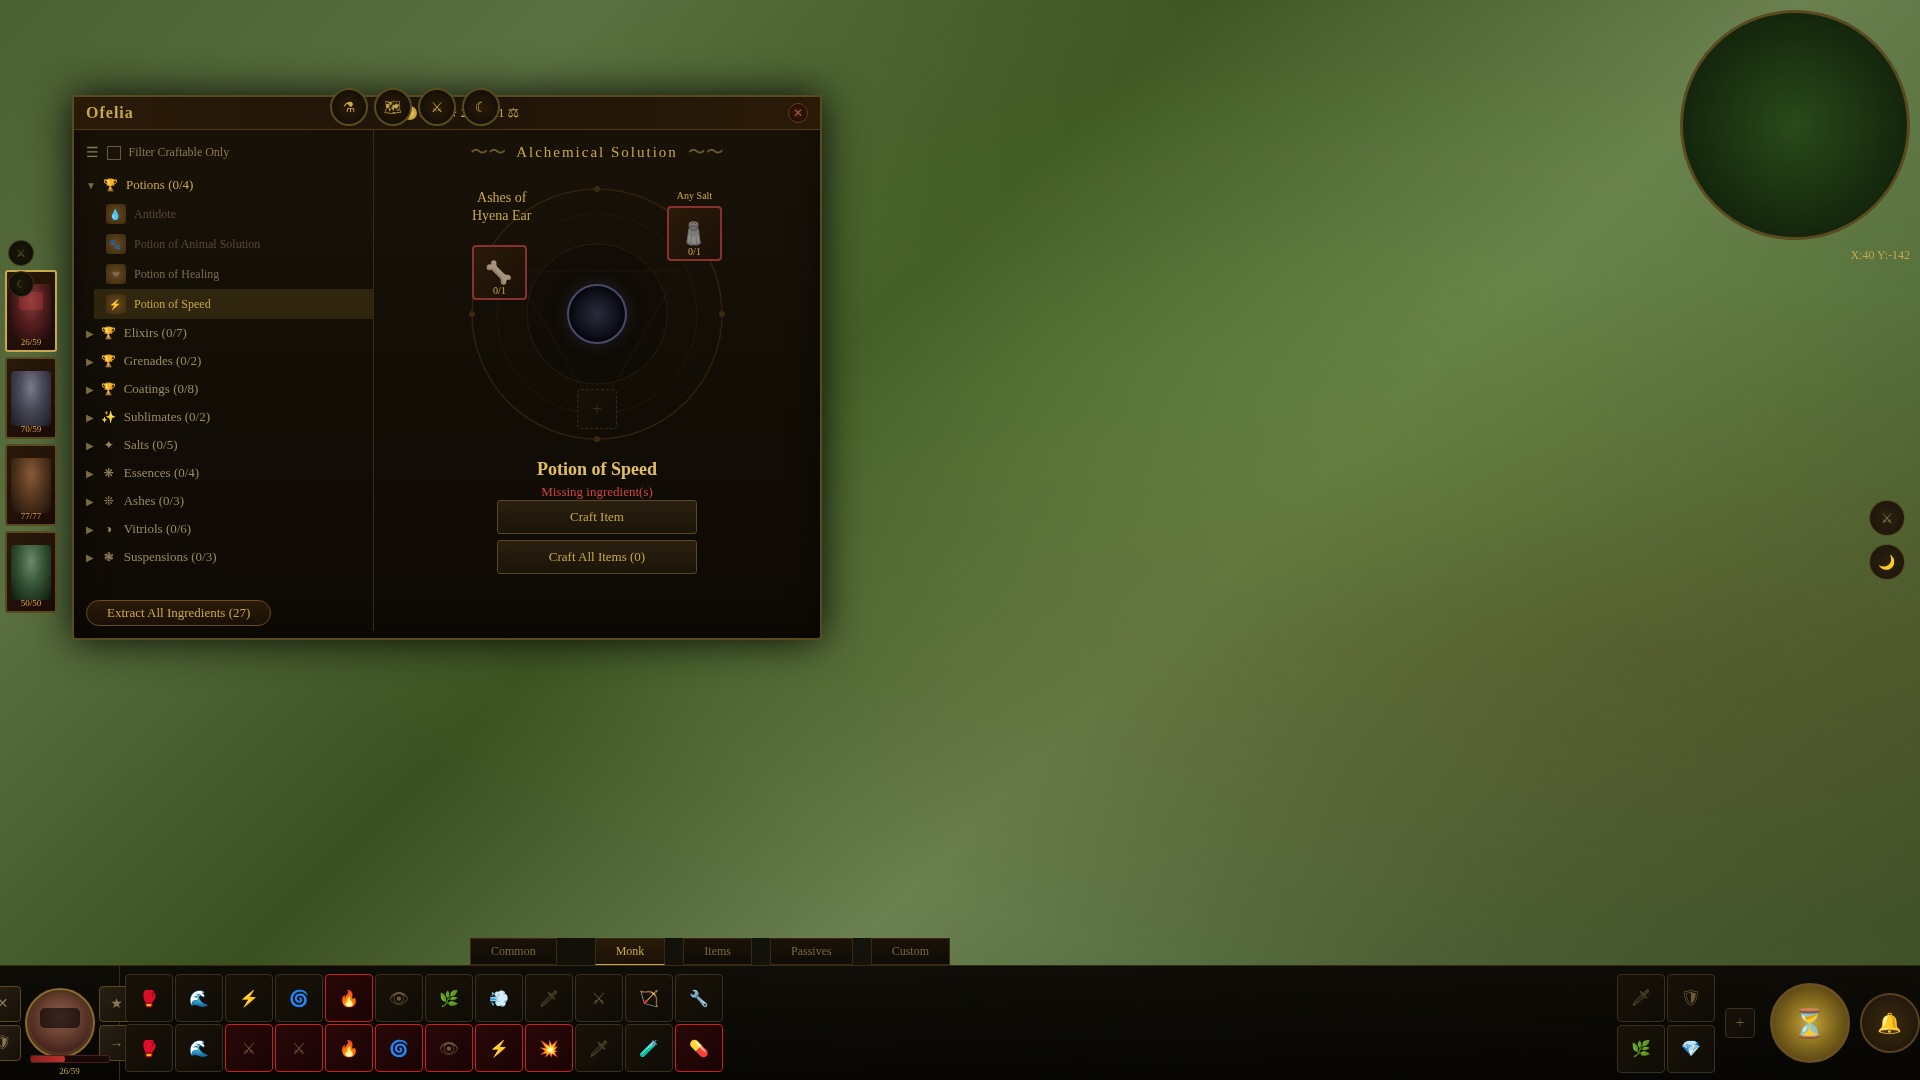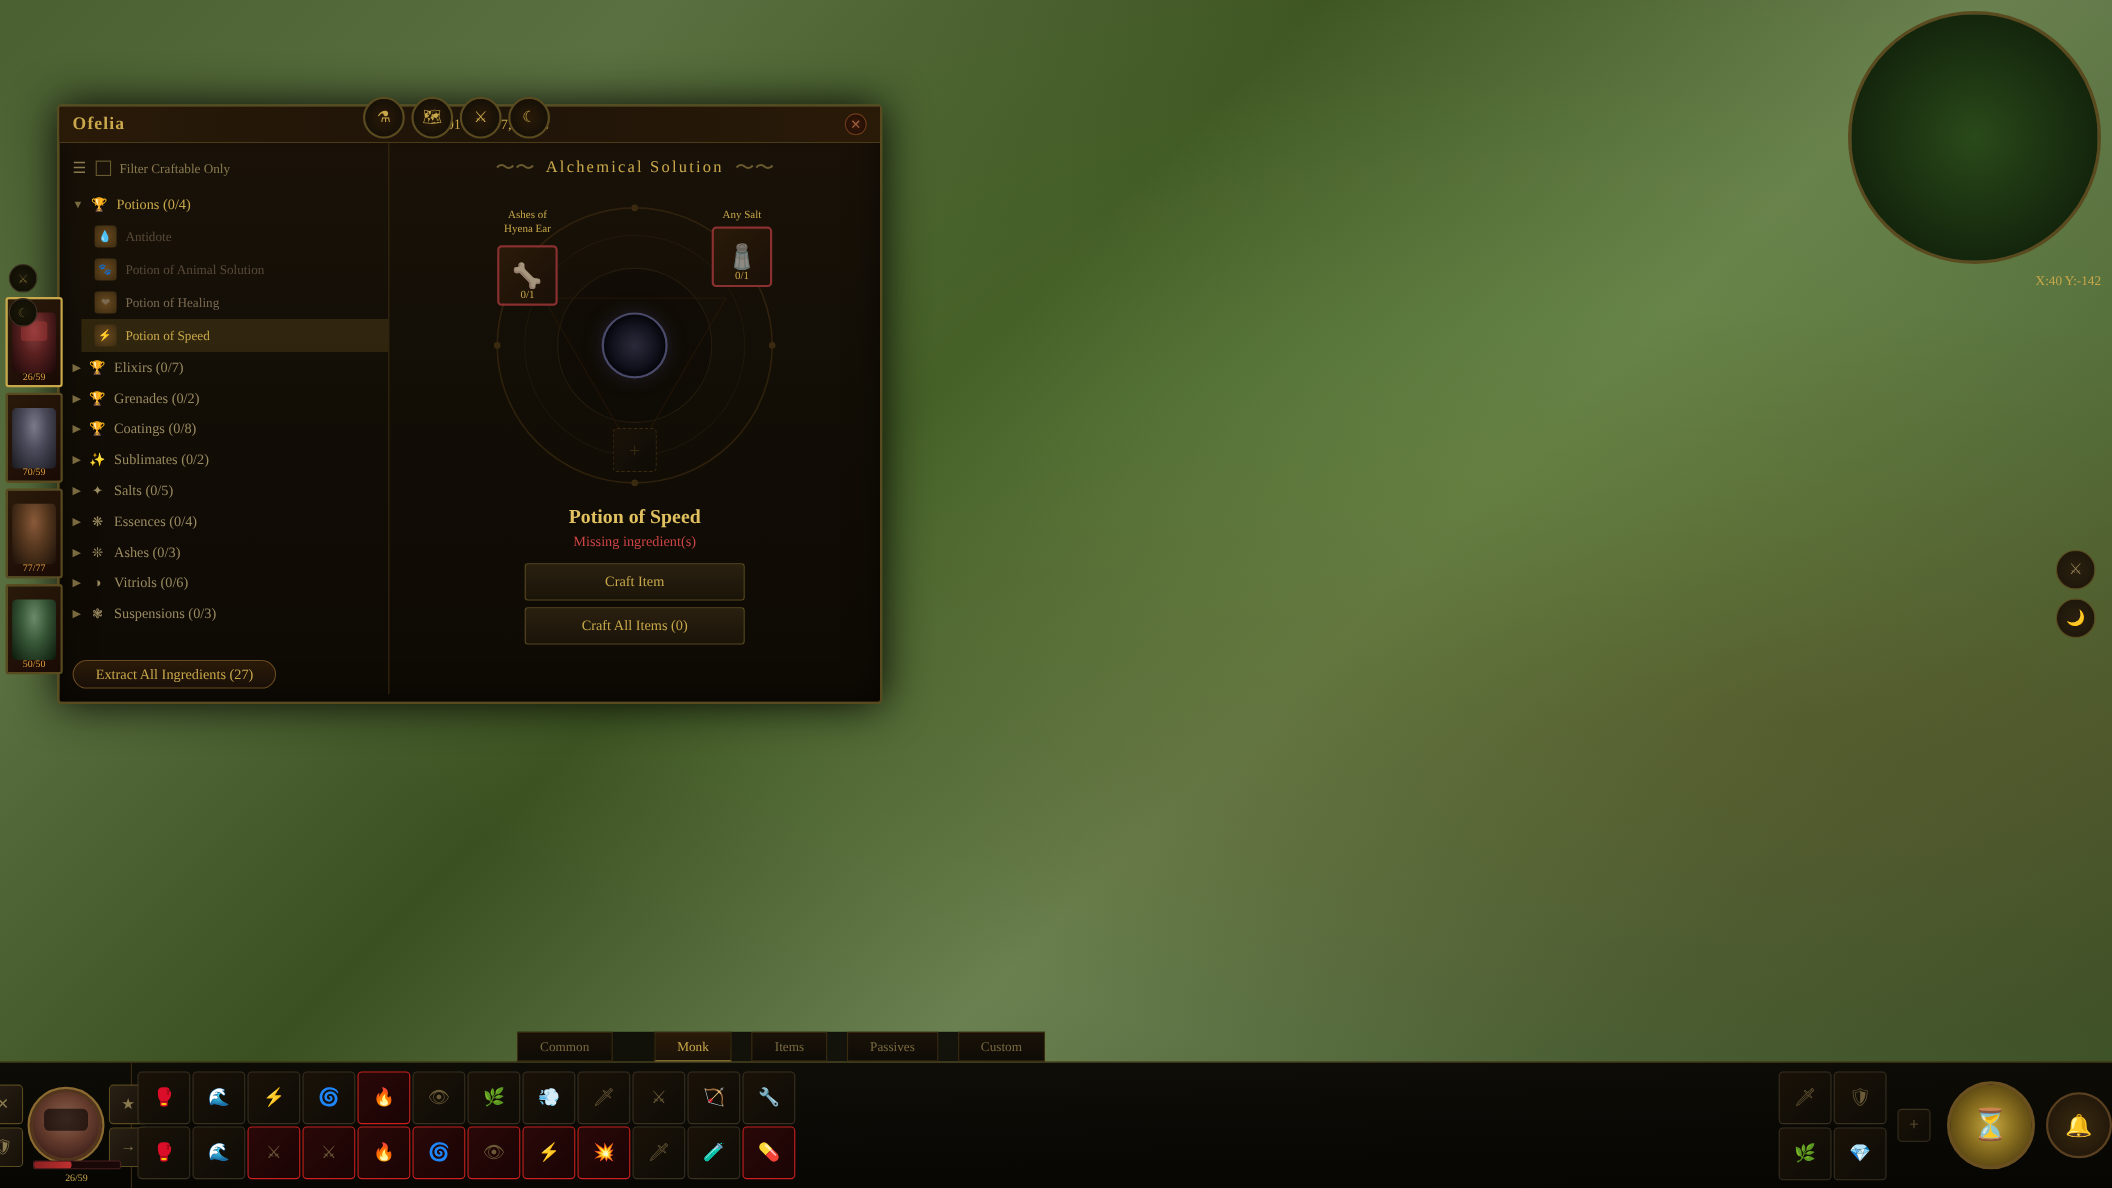--- a/index.html
+++ b/index.html
@@ -24,21 +24,21 @@
       position: absolute;
       inset: 0;
       background: radial-gradient(ellipse at 70% 40%, rgba(100,140,60,0.5) 0%, transparent 60%),
                   radial-gradient(ellipse at 85% 60%, rgba(80,60,30,0.6) 0%, transparent 40%);
     }
 
     
     .alchemy-panel {
       position: absolute;
       top: 95px;
-      left: 52px;
+      left: 72px;
       width: 750px;
       height: 545px;
       background: linear-gradient(180deg, #1a1208 0%, #120e06 50%, #0e0a04 100%);
       border: 2px solid #5a4a20;
       border-radius: 4px;
       box-shadow: 0 0 40px rgba(0,0,0,0.9), inset 0 0 30px rgba(0,0,0,0.5);
     }
 
     .panel-header {
       display: flex;
@@ -247,21 +247,20 @@
       color: #e0c060;
       font-size: 18px;
       font-weight: bold;
       margin: 5px 0 4px;
       text-align: center;
     }
 
     .missing-label {
       color: #cc4444;
       font-size: 13px;
-      margin-bottom: 12px;
       text-align: center;
     }
 
     .craft-button {
       width: 200px;
       padding: 8px 16px;
       background: linear-gradient(180deg, #2a2010 0%, #1a1408 100%);
       border: 1px solid #5a4a20;
       border-radius: 3px;
       color: #c8a84a;
@@ -721,21 +720,21 @@
           <line x1="223" y1="97" x2="140" y2="240" stroke="#2a1a08" stroke-width="1" opacity="0.6"></line>
           <line x1="57" y1="97" x2="223" y2="97" stroke="#2a1a08" stroke-width="1" opacity="0.6"></line>
 
           <circle cx="140" cy="15" r="3" fill="#3a2a10"></circle>
           <circle cx="265" cy="140" r="3" fill="#3a2a10"></circle>
           <circle cx="15" cy="140" r="3" fill="#3a2a10"></circle>
           <circle cx="140" cy="265" r="3" fill="#3a2a10"></circle>
         </svg>
 
         <div style="position:absolute; top:15px; left:15px; text-align:center;">
-          <div style="font-size:10px; color:#c8a84a; margin-bottom:8px; line-height:1.3; white-space:nowrap;">Ashes of<br>Hyena Ear</div>
+          <div style="font-size:14px; color:#c8a84a; margin-bottom:20px; line-height:1.3; white-space:nowrap;">Ashes of<br>Hyena Ear</div>
           <div style="width:55px; height:55px; background:linear-gradient(135deg,#2a1a08,#1a1008); border:2px solid #8a3030; border-radius:4px; display:flex; align-items:center; justify-content:center; position:relative; cursor:pointer;">
             <span style="font-size:22px; opacity:0.6;">🦴</span>
             <span style="position:absolute; bottom:2px; font-size:10px; color:#c8a84a;">0/1</span>
           </div>
         </div>
 
         <div style="position:absolute; top:15px; right:15px; text-align:center;">
           <div style="font-size:10px; color:#c8a84a; margin-bottom:4px; line-height:1.3; white-space:nowrap;">Any Salt</div>
           <div style="width:55px; height:55px; background:linear-gradient(135deg,#2a1a08,#1a1008); border:2px solid #8a3030; border-radius:4px; display:flex; align-items:center; justify-content:center; position:relative; cursor:pointer;">
             <span style="font-size:22px; opacity:0.5;">🧂</span>

